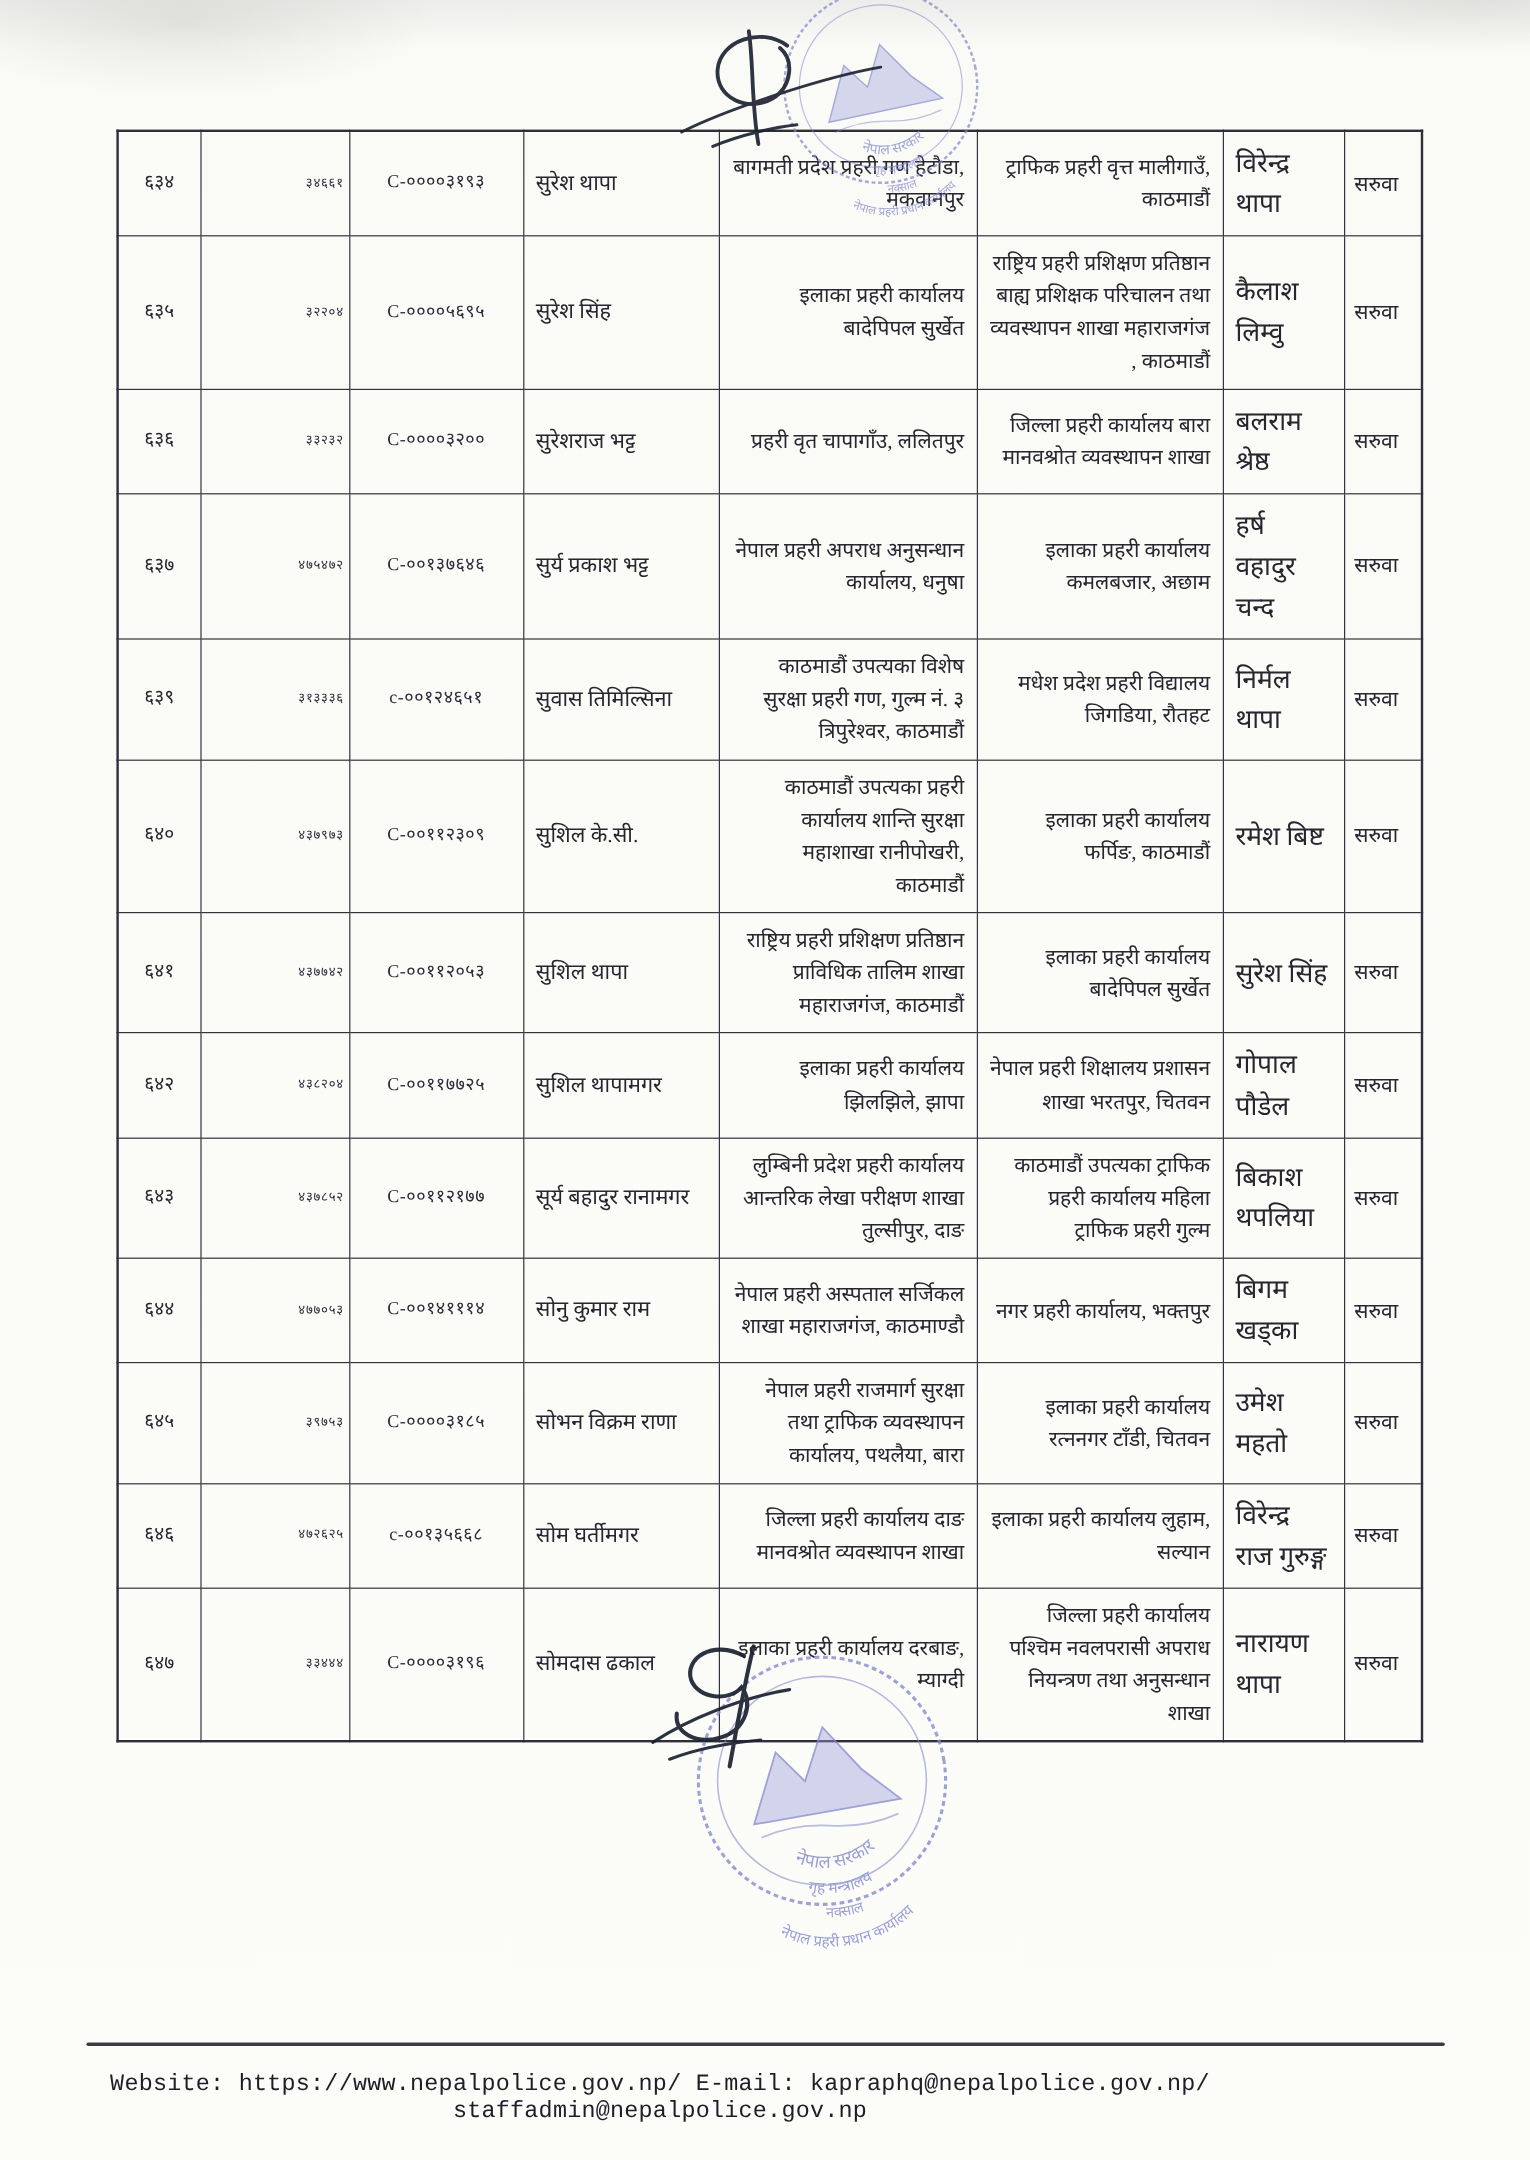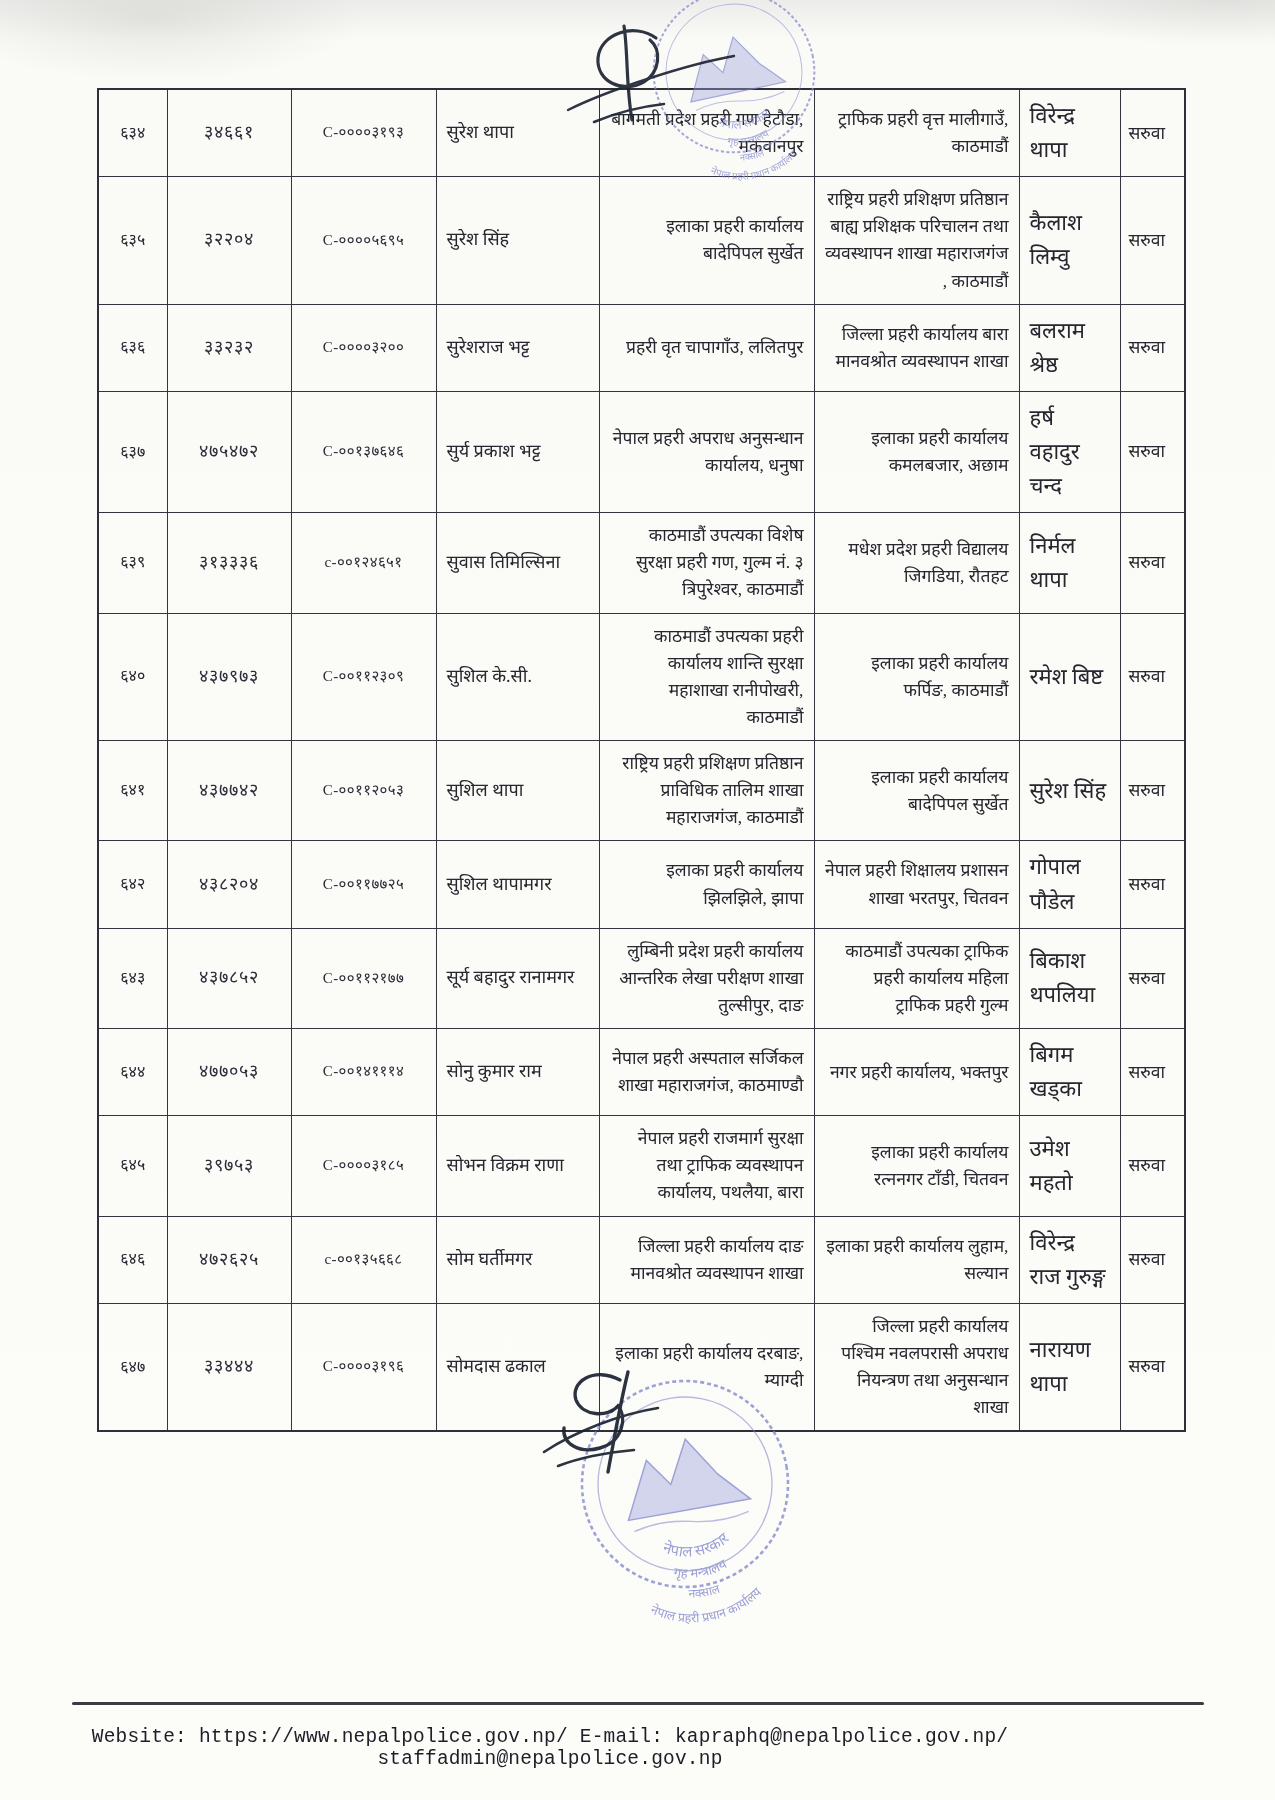--- a/index.html
+++ b/index.html
@@ -6,35 +6,35 @@
   .page{
     position:relative;width:1275px;height:1800px;margin:0 auto;overflow:hidden;
     background:
       radial-gradient(ellipse 300px 90px at 12% 1%, rgba(150,150,145,.20), transparent 70%),
       radial-gradient(ellipse 260px 70px at 96% 0%, rgba(150,150,145,.14), transparent 70%),
       linear-gradient(180deg,#ececea 0%,#fafaf7 2.2%,#fcfcf9 100%);
     font-family:"Liberation Serif","DejaVu Serif",serif;
     color:#26262f;
   }
   table.tbl{
-    position:absolute;left:97px;top:88px;width:1087px;
+    position:absolute;left:97px;top:108px;width:1087px;
     border-collapse:collapse;table-layout:fixed;
     background:transparent;
   }
   table.tbl{border:2.4px solid #2f2f3a;}
   .tbl td{
     border:1.6px solid #34343e;
     padding:9px 10px;
     vertical-align:middle;
     font-size:17.5px;line-height:1.55;
     color:#26262f;
     word-wrap:break-word;
   }
   .tbl td.c-sn{ text-align:center;font-size:16px;padding:9px 4px;}
-  .tbl td.c-num{text-align:center;font-size:18px;letter-spacing:.6px;color:#2c2c3a;padding:22px 4px;}
+  .tbl td.c-num{text-align:right;font-size:11px;letter-spacing:.6px;color:#2c2c3a;padding:22px 4px;}
   .tbl td.c-code{text-align:center;font-size:15px;letter-spacing:.4px;color:#2c2c3a;padding:9px 4px;margin-left:36px;}
   .tbl td.c-name{font-size:18px;}
   .tbl td.c-off{font-size:17.5px;text-align:right;}
   .tbl td.c-rec{font-size:22px;}
   .tbl td.c-act{font-size:17.5px;padding:9px 8px;}
   .stamp{position:absolute;pointer-events:none;}
   .stamp-top{left:538px;top:-6px;width:290px;height:200px;}
   .stamp-bottom{left:500px;top:1352px;width:340px;height:290px;}
   .footer-rule{
     position:absolute;left:72px;top:1702px;width:1132px;height:3.2px;

